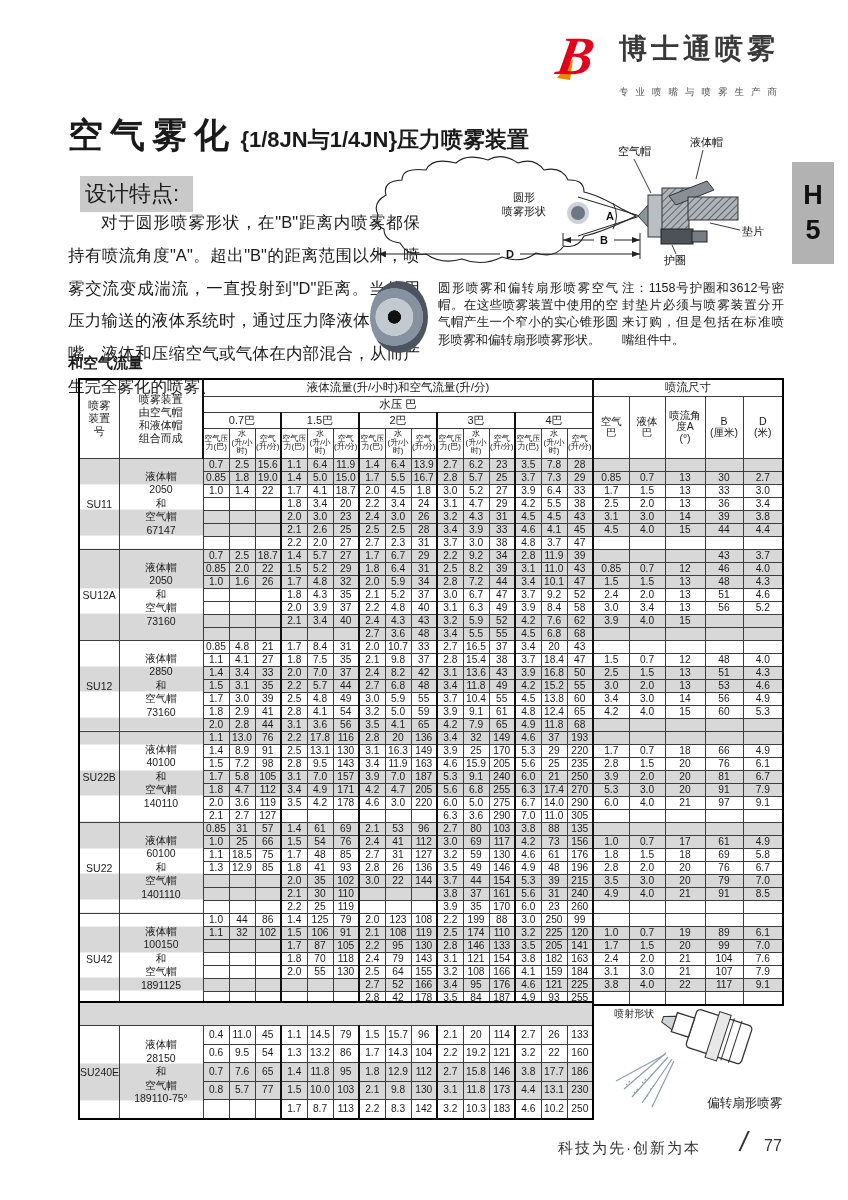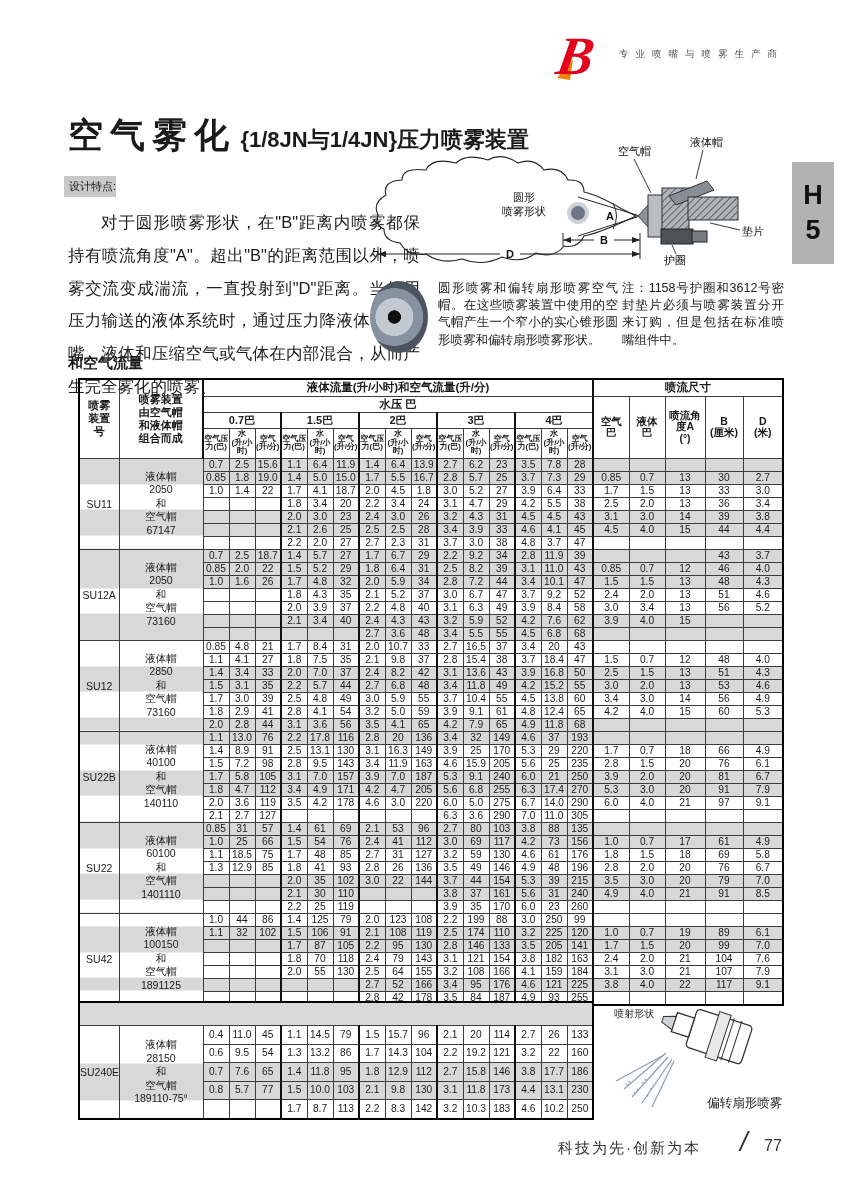--- a/index.html
+++ b/index.html
@@ -15,41 +15,41 @@
   .brand { font-size:28px; font-weight:bold; color:#3a3a3a; letter-spacing:4px; }
   .tagline { font-size:9.5px; color:#555; letter-spacing:7px; margin-top:18px; white-space:nowrap; }
   
   .side-tab { position:absolute; left:792px; top:162px; width:42px; height:102px;
     background:#b2b2b2; display:flex; flex-direction:column; align-items:center;
     justify-content:center; gap:4px; font-weight:bold; font-size:27px; color:#111; }
   
   .title-wrap { position:absolute; left:68px; top:112px; white-space:nowrap; }
   .title-main { font-size:35px; font-weight:bold; letter-spacing:7px; font-family:"Liberation Serif","DejaVu Serif",serif;text-align:center; }
   .title-sub { font-size:22px; font-weight:bold; }
-  .feature-label { position:absolute; left:64px; top:176px; background:#c9c9c9;
-    font-size:11px; padding:3px 0 3px 5px; }
+  .feature-label { position:absolute; left:80px; top:176px; background:#c9c9c9;
+    font-size:22px; padding:3px 14px 3px 5px; }
   .intro { position:absolute; left:68px; top:206px; width:352px; font-size:16.5px;
     line-height:32.8px; text-indent:2em; text-align:justify; }
   
   .diagram { position:absolute; left:370px; top:133px; }
   .diagram text { font-size:11px; fill:#111; }
   
   .photo { position:absolute; left:370px; top:281px; width:58px; height:72px; border-radius:50%;
     background:radial-gradient(circle at 42% 50%, #101010 0 13%, #c2c9d1 14% 38%, #8792a0 39% 58%, #4c545f 59% 82%, #343b44 83% 100%); }
   .caption { position:absolute; left:438px; top:280px; width:180px; font-size:12.5px; line-height:17.2px; text-align:justify; }
   .note { position:absolute; left:622px; top:280px; width:162px; font-size:12.5px; line-height:17.2px; text-align:justify; }
   
   .section-title { position:absolute; left:68px; top:354px; font-size:15px; font-weight:bold; }
   table { border-collapse:collapse; table-layout:fixed; }
   .grid { position:absolute; left:78px; top:378px; width:704px; border:2px solid #000; }
   .grid th, .grid td, .bgrid th, .bgrid td {
     border:1px solid #3c3c3c; text-align:center; vertical-align:middle;
     overflow:hidden; padding:0;
   }
-  .grid thead th { font-weight:bold; }
+  .grid thead th { font-weight:normal; }
   th.hmain { font-size:11.5px; height:17px; }
   th.hsub  { font-size:11.5px; height:15px; }
   th.hpress{ font-size:11px; height:15px; }
   th.hcol  { font-size:8px; line-height:8.5px; height:30px; white-space:pre-line; word-break:break-all; }
   th.hleft { font-size:11px; white-space:pre-line; line-height:13px; }
   th.hdim  { font-size:10.5px; white-space:pre-line; line-height:11.5px; }
   td.num { font-size:10.2px; height:12.5px; line-height:12px; }
   td.dim { font-size:10.2px; }
   tr.shade td.num { background:#d8d8d8; }
   td.id-cell { font-size:10.5px; }
@@ -72,20 +72,21 @@
 <body>
 
 <div class="logo">
   <svg class="logo-mark" viewBox="0 0 58 58">
     <polygon points="6,52 22,33 19,54" fill="#f08300"></polygon>
     <g transform="skewX(-10)">
       <text x="12" y="48" font-size="54" font-weight="bold" font-style="italic" font-family="Liberation Serif, DejaVu Serif, serif" fill="#e2001a">B</text>
     </g>
   </svg>
   <div class="logo-texts">
+    <div class="brand">博士通喷雾</div>
     <div class="tagline">专业喷嘴与喷雾生产商</div>
   </div>
 </div>
 
 <div class="side-tab">
   <span>H</span>
   <span>5</span>
 </div>
 
 <div class="title-wrap">

